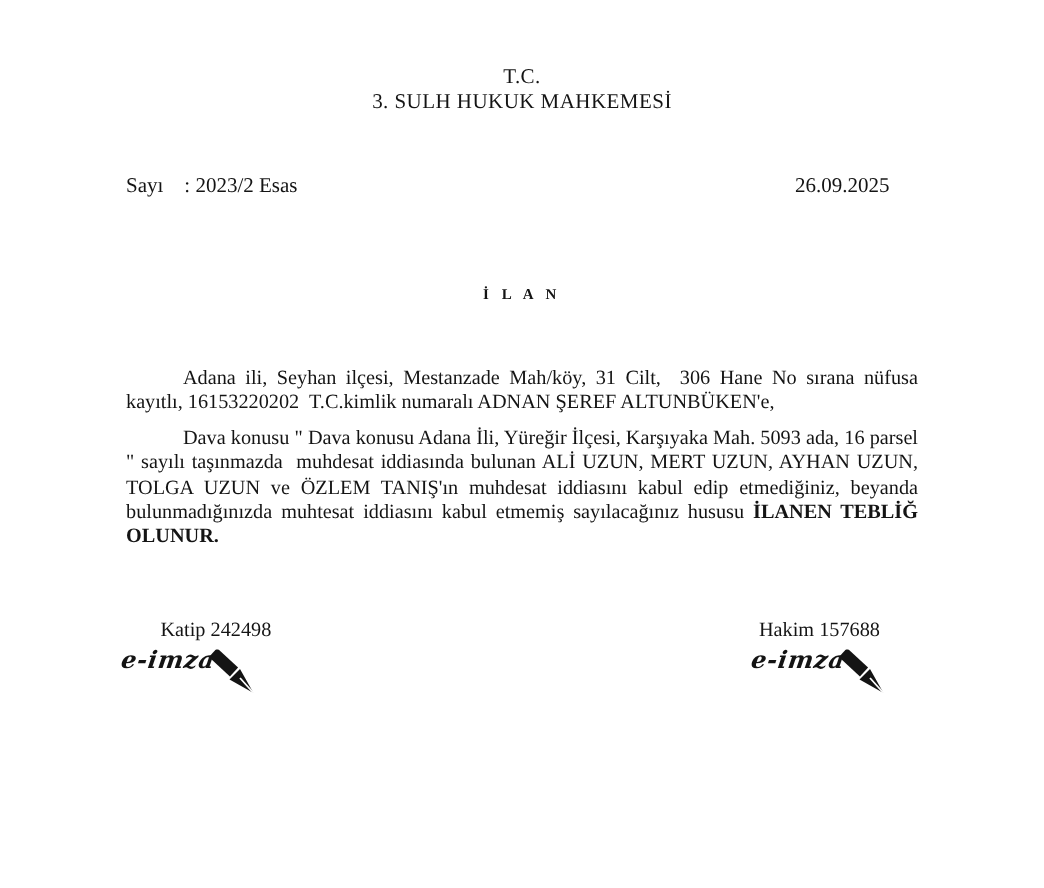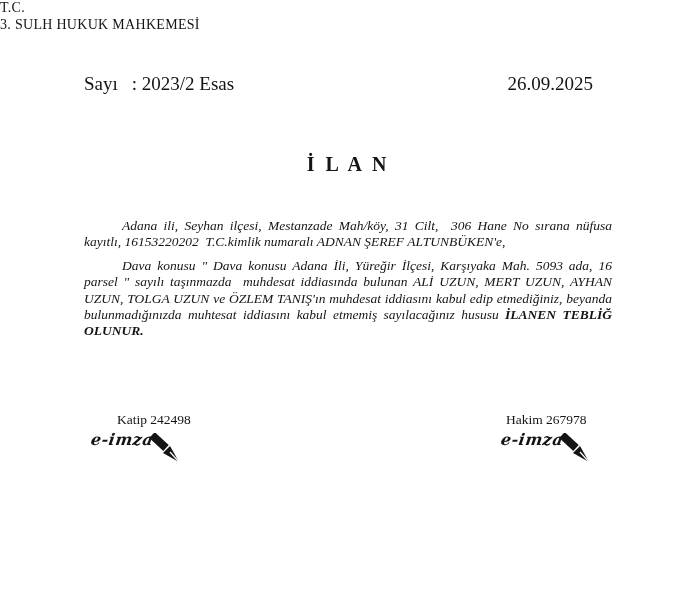--- a/index.html
+++ b/index.html
@@ -11,57 +11,57 @@
     position: relative;
     width: 696px;
     height: 592px;
     background: #ffffff;
     font-family: "Liberation Serif", "DejaVu Serif", serif;
     color: #141414;
     font-size: 13.5px;
     overflow: hidden;
   }
   .header {
-    text-align: left;
+    padding-top: 44px;
+    text-align: center;
     font-size: 14px;
     line-height: 16.5px;
     letter-spacing: 0.3px;
   }
   .meta-row {
     display: flex;
     justify-content: space-between;
     margin: 40px 84px 0 84px;
-    font-size: 19px;
+    font-size: 14px;
     text-align: center;
   }
   .sayi-val { margin-left: 14px; }
   .date { padding-right: 19px; }
   .title {
     margin-top: 58px;
     text-align: center;
     font-weight: bold;
-    font-size: 20px;
+    font-size: 10px;
     letter-spacing: 3px;
   }
   .para {
     margin: 0 84px;
     text-align: justify;
     text-indent: 38px;
     line-height: 16.4px;
-    font-style: italic;
   }
   .para1 { margin-top: 42px; }
   .para2 { margin-top: 7px; }
   .bold { font-weight: bold; }
   .sig {
     position: absolute;
     top: 412px;
     font-size: 13.5px;
   }
-  .sig-left { left: 91px; }
+  .sig-left { left: 81px; }
   .sig-right { left: 501px; }
   .sig-left .sig-name { margin-left: 26px; }
   .sig-right .sig-name { margin-left: 5px; }
   .sig-esign {
     display: flex;
     align-items: flex-start;
     margin-top: 2px;
   }
   .esign-text {
     display: inline-block;
@@ -107,21 +107,21 @@
       <span class="esign-text">e-imza</span>
       <svg class="pen" width="36" height="32" viewBox="0 0 36 32" aria-hidden="true">
         <line x1="4" y1="2" x2="18" y2="15" stroke="#141414" stroke-width="8"></line>
         <polygon points="15,20 22,13 31,29" fill="#141414"></polygon>
         <line x1="31" y1="29" x2="22" y2="19" stroke="#ffffff" stroke-width="1.2"></line>
       </svg>
     </div>
   </div>
 
   <div class="sig sig-right">
-    <div class="sig-name">Hakim 267978</div>
+    <div class="sig-name">Hakim 157688</div>
     <div class="sig-esign">
       <span class="esign-text">e-imza</span>
       <svg class="pen" width="36" height="32" viewBox="0 0 36 32" aria-hidden="true">
         <line x1="4" y1="2" x2="18" y2="15" stroke="#141414" stroke-width="8"></line>
         <polygon points="15,20 22,13 31,29" fill="#141414"></polygon>
         <line x1="31" y1="29" x2="22" y2="19" stroke="#ffffff" stroke-width="1.2"></line>
       </svg>
     </div>
   </div>
 

